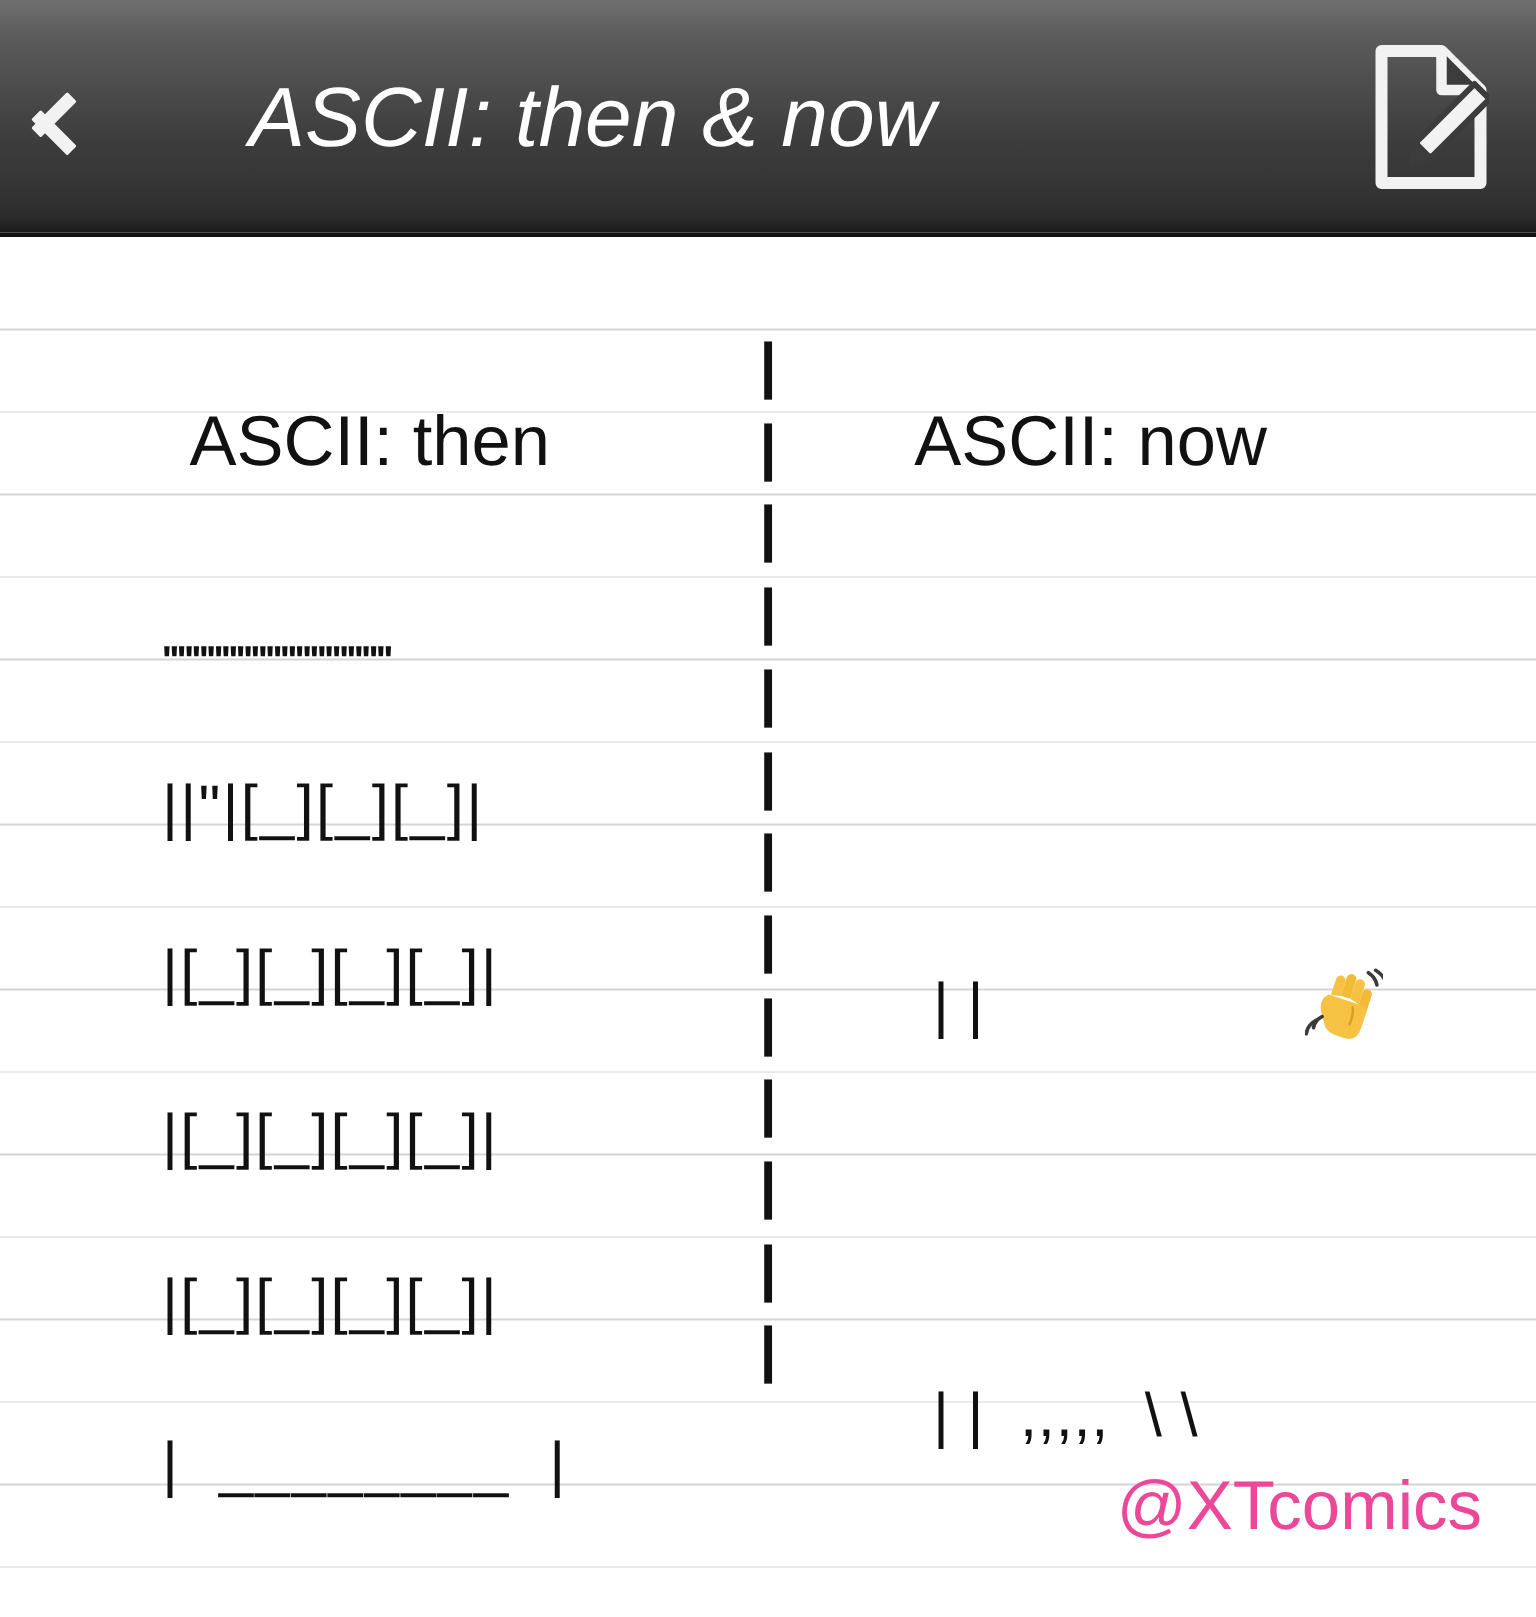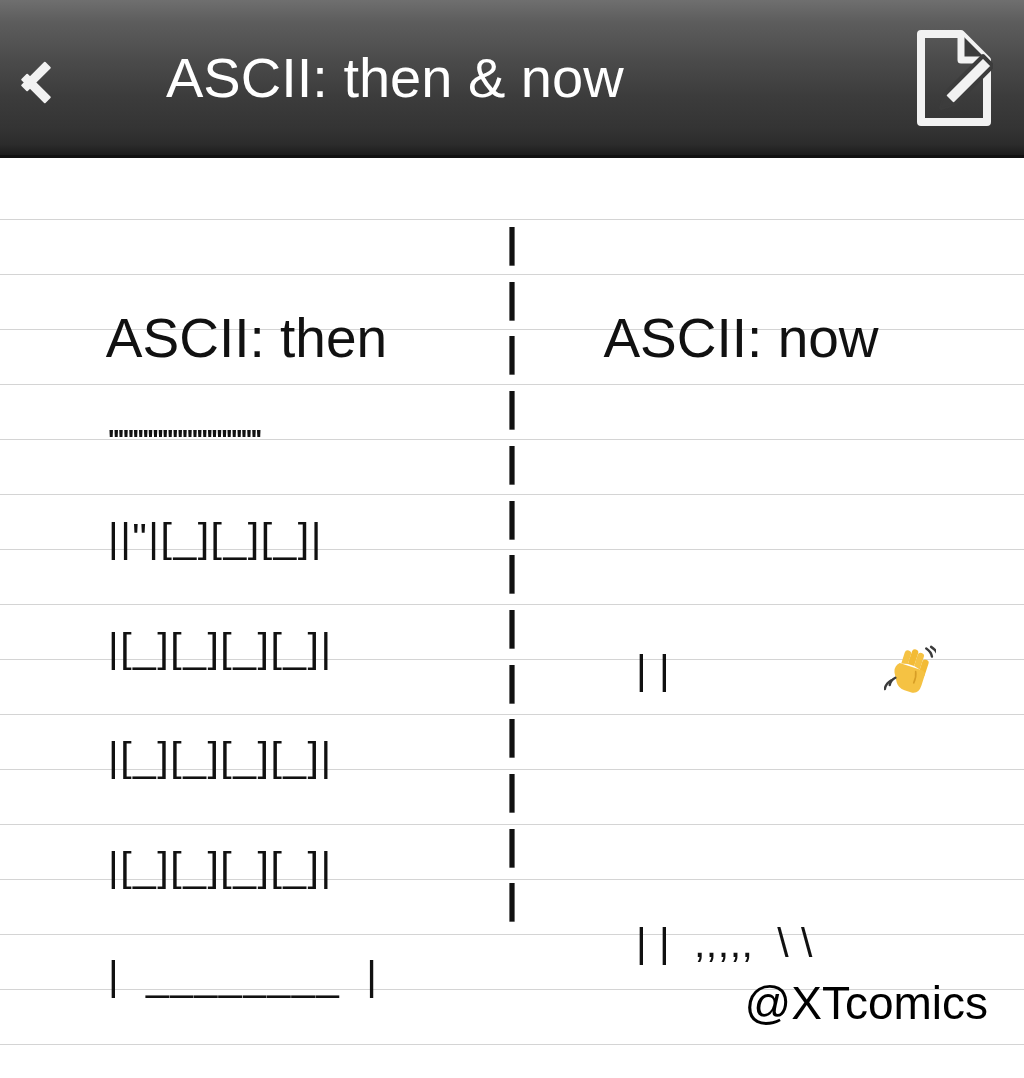--- a/index.html
+++ b/index.html
@@ -75,20 +75,21 @@
 
   .nav-title {
     flex: 1;
     color: #ffffff;
     font-size: 56px;
     font-weight: 400;
     letter-spacing: 0px;
     white-space: nowrap;
     text-align: left;
     padding-left: 46px;
+    font-style: italic;
   }
 
   .nav-compose {
     width: 140px;
     height: 158px;
     display: flex;
     align-items: center;
     justify-content: center;
     flex: none;
   }
@@ -122,31 +123,30 @@
   }
 
   
   .col {
     position: absolute;
     top: 0;
     height: 100%;
   }
   .col-left  { left: 0;   width: 505px; }
   .col-mid   { left: 492px; width: 40px; }
-  .col-right { left: 518px; width: 492px; }
+  .col-right { left: 504px; width: 492px; }
 
   .heading {
     position: absolute;
     top: 108px;
     width: 100%;
     text-align: center;
-    font-size: 55px;
+    font-size: 47px;
     color: #111111;
     white-space: nowrap;
-    margin-top: 40px;
   }
   .col-left .heading  { padding-right: 12px; }
   .col-right .heading { padding-right: 46px; }
 
   
   .ascii {
     position: absolute;
     font-family: "Liberation Sans", sans-serif;
     font-size: 41px;
     line-height: 54.7px;
@@ -197,21 +197,21 @@
     vertical-align: -10px;
     width: 52px;
     height: 52px;
   }
 
   .signature {
     position: absolute;
     right: 36px;
     bottom: 48px;
     font-size: 46px;
-    color: #000000;
+    color: #ec4899;
     white-space: nowrap;
   }
 </style>
 </head>
 <body>
 
 <div id="app">
 
   <div class="navbar">
 

